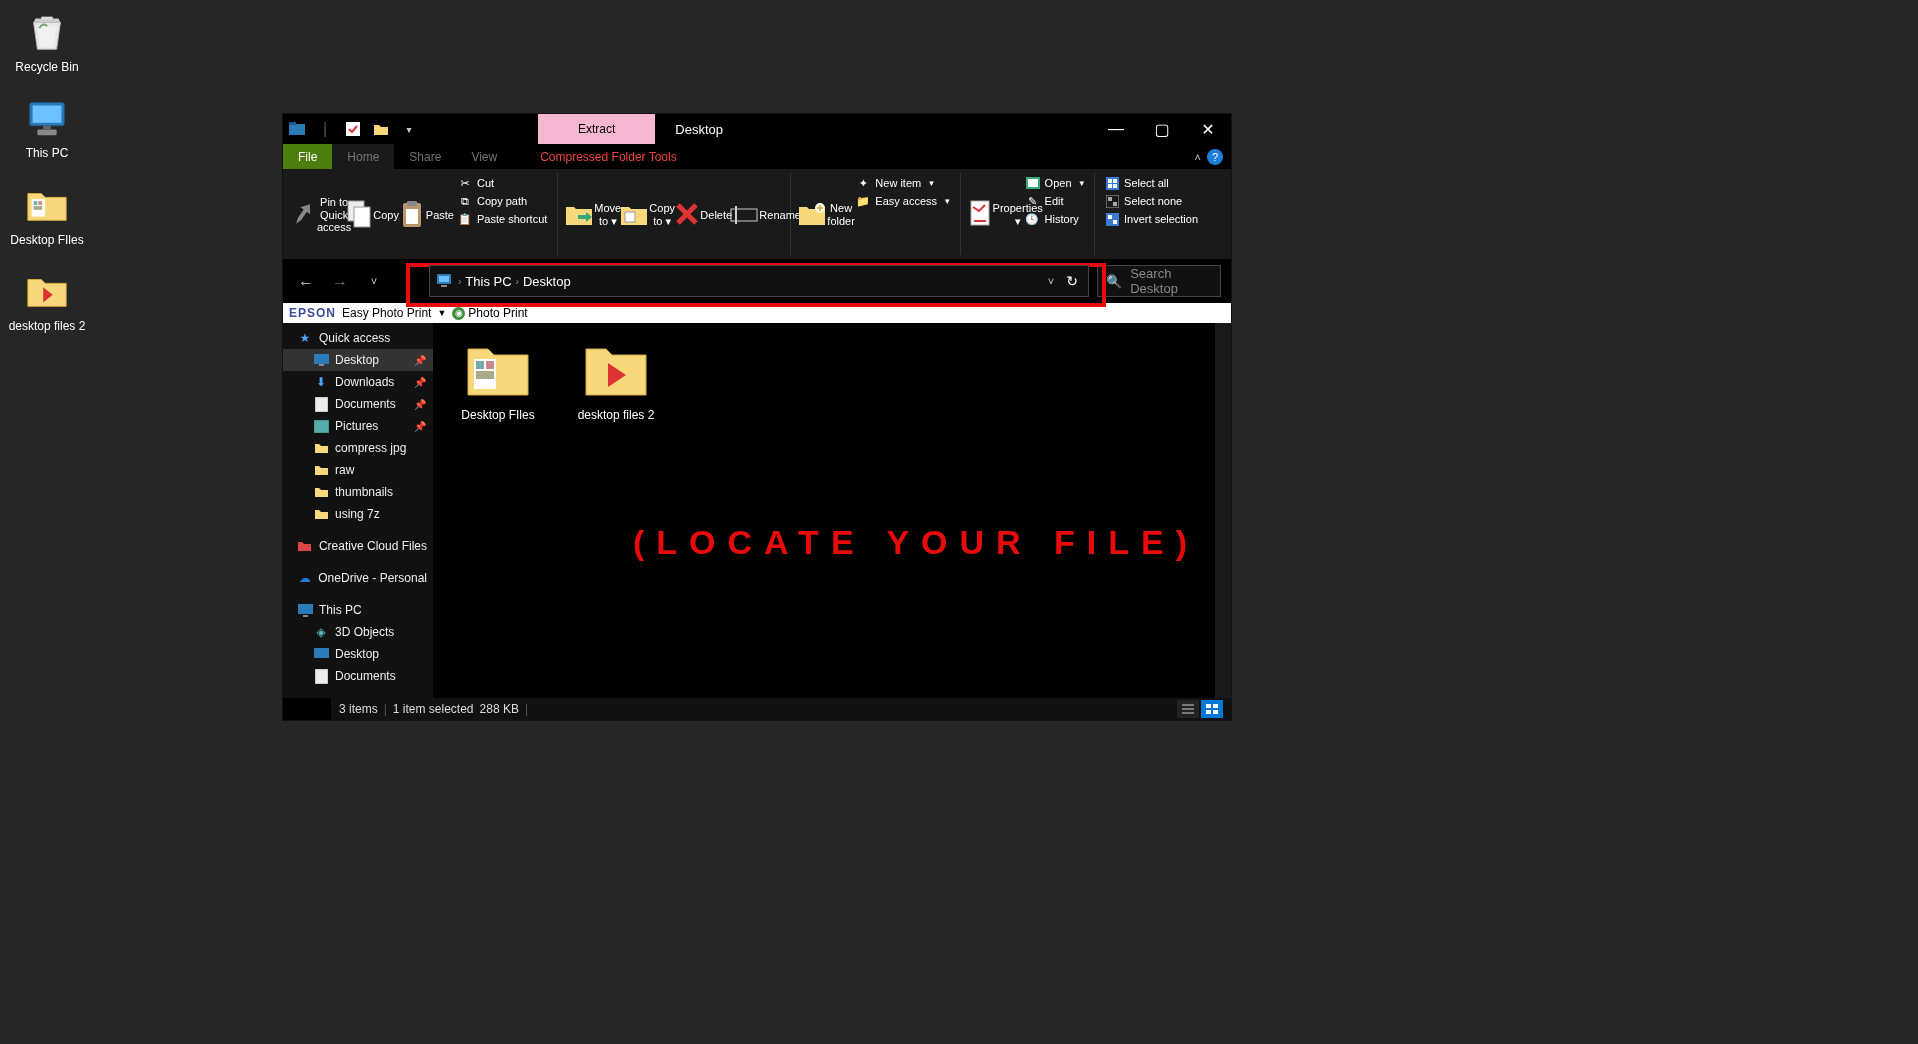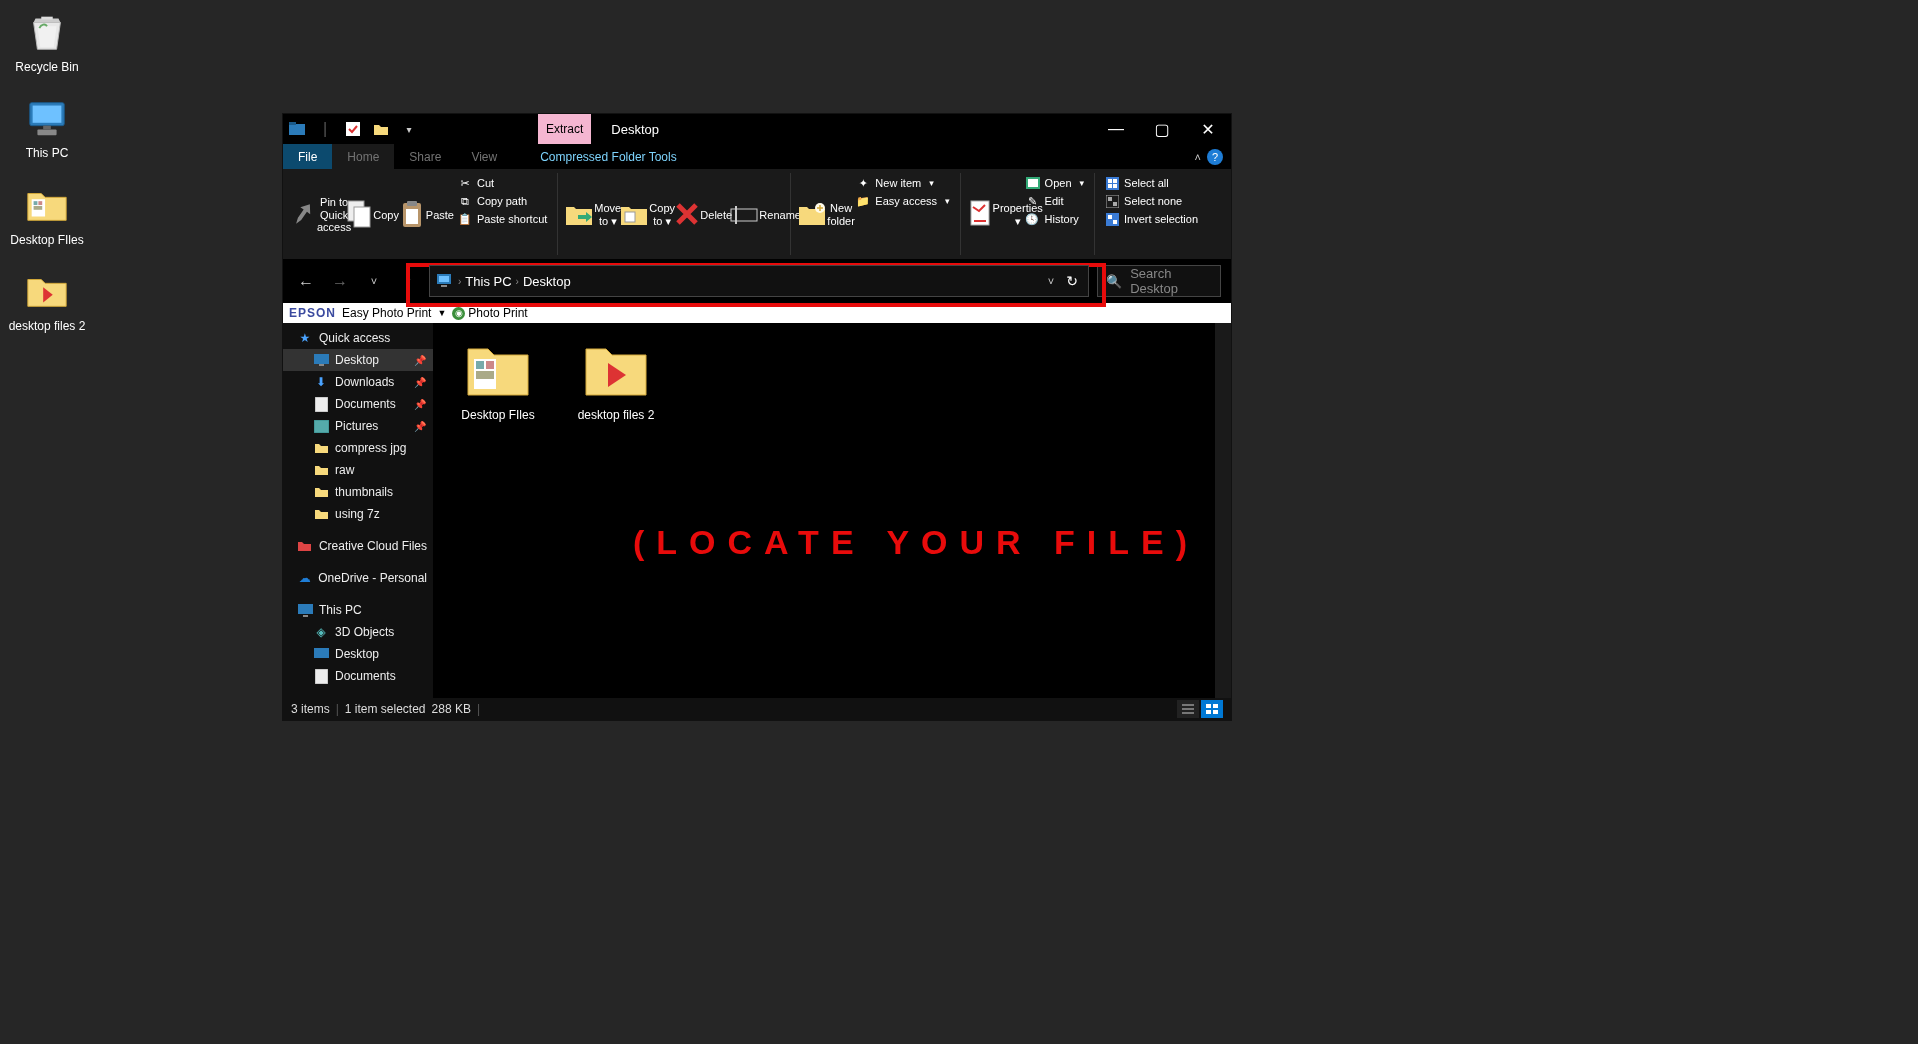--- a/index.html
+++ b/index.html
@@ -11,31 +11,31 @@
 .desktop-icon .glyph { width:48px; height:48px; display:flex; align-items:center; justify-content:center; }
 .desktop-icon .lbl { font-size:12px; color:#fff; margin-top:4px; line-height:1.2; }
 
 
 .explorer { position:absolute; left:282px; top:113px; width:950px; height:608px; background:#000; border:1px solid #111; display:flex; flex-direction:column; }
 
 
 .titlebar { height:30px; background:#000; display:flex; align-items:center; }
 .titlebar .qat { display:flex; align-items:center; height:100%; }
 .titlebar .qat .qi { width:24px; height:24px; display:flex; align-items:center; justify-content:center; margin:0 2px; }
-.titlebar .contextual-tab { background:#f5b6d1; color:#000; height:30px; display:flex; align-items:center; justify-content:center; padding:0 8px; font-size:12px; margin-left:115px; }
+.titlebar .contextual-tab { background:#f5b6d1; color:#000; height:30px; display:flex; align-items:center; justify-content:center; padding:0 40px; font-size:12px; margin-left:115px; }
 .titlebar .wtitle { color:#fff; font-size:13px; margin-left:20px; }
 .titlebar .wincontrols { margin-left:auto; display:flex; }
 .titlebar .wincontrols .wc { width:46px; height:30px; display:flex; align-items:center; justify-content:center; cursor:pointer; }
 
 
 .ribbon-tabs { height:25px; background:#000; display:flex; align-items:stretch; font-size:12px; }
 .ribbon-tabs .tab { padding:0 15px; display:flex; align-items:center; color:#737373; cursor:pointer; }
-.ribbon-tabs .tab.file { background:#0c4a6e; color:#fff; }
+.ribbon-tabs .tab.file { background:#4d7c0f; color:#fff; }
 .ribbon-tabs .tab.active { background:#1a1a1a; }
-.ribbon-tabs .ctx { margin-left:13px; color:#7dd3fc; }
+.ribbon-tabs .ctx { margin-left:13px; color:#ef4444; }
 .ribbon-tabs .spacer { flex:1; }
 .ribbon-tabs .collapse-ctrl { display:flex; align-items:center; gap:6px; padding-right:8px; }
 .ribbon-tabs .help { width:16px; height:16px; border-radius:50%; background:#1e7dd6; color:#fff; display:flex; align-items:center; justify-content:center; font-size:11px; }
 
 
 .ribbon { height:90px; background:#1a1a1a; display:flex; align-items:flex-start; padding:4px 0; overflow:hidden; }
 .rgrp { display:flex; align-items:flex-start; border-right:1px solid #333; padding:0 6px; height:100%; }
 .rbtn-big { display:flex; flex-direction:row; align-items:center; justify-content:flex-start; width:55px; height:82px; cursor:pointer; font-size:11px; color:#fff; text-align:center; padding-top:2px; }
 .rbtn-big .icn { width:32px; height:32px; margin-bottom:2px; display:flex; align-items:center; justify-content:center; }
 .rbtn-big .tlabel { line-height:1.15; }
@@ -76,21 +76,21 @@
 .file-item { width:90px; display:flex; flex-direction:column; align-items:center; cursor:pointer; }
 .file-item .ficon { width:70px; height:68px; display:flex; align-items:center; justify-content:center; }
 .file-item .flbl { font-size:12px; color:#fff; text-align:center; margin-top:3px; padding:2px 4px; }
 .file-item.selected { }
 .file-item.selected .ficon { outline:4px solid #e80b0b; outline-offset:-2px; }
 .file-item.selected .flbl { background:#333; outline:4px solid #e80b0b; outline-offset:-2px; width:100%; }
 
 .annotation { position:absolute; left:200px; top:200px; font-size:34px; font-weight:900; color:#e80b0b; letter-spacing:12px; font-family:Arial,sans-serif; }
 
 
-.statusbar { height:22px; background:#111; color:#ddd; font-size:12px; display:flex; align-items:center; padding:0 8px; gap:6px; }
+.statusbar { height:22px; background:#111; color:#ddd; font-size:12px; display:flex; align-items:center; padding:0 8px; gap:6px;margin-left:48px; }
 .statusbar .vsep { color:#555; }
 .statusbar .viewtoggle { margin-left:auto; display:flex; gap:2px; }
 .statusbar .vt { width:22px; height:18px; display:flex; align-items:center; justify-content:center; cursor:pointer; background:#222; }
 .statusbar .vt.active { background:#0078d4; }
 .scrollbar-stub { position:absolute; right:0; top:0; bottom:0; width:16px; background:#1a1a1a; }
 </style>
 </head>
 <body>
 
 <div class="desktop-icons">

